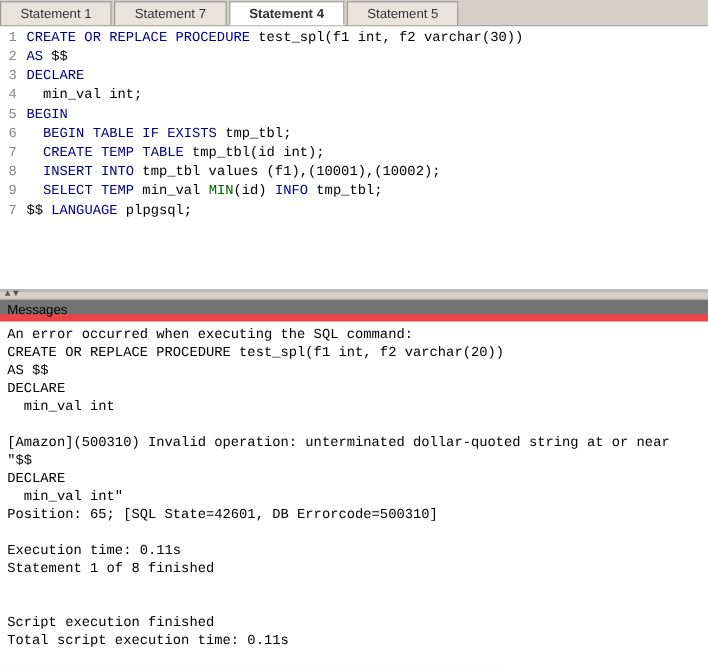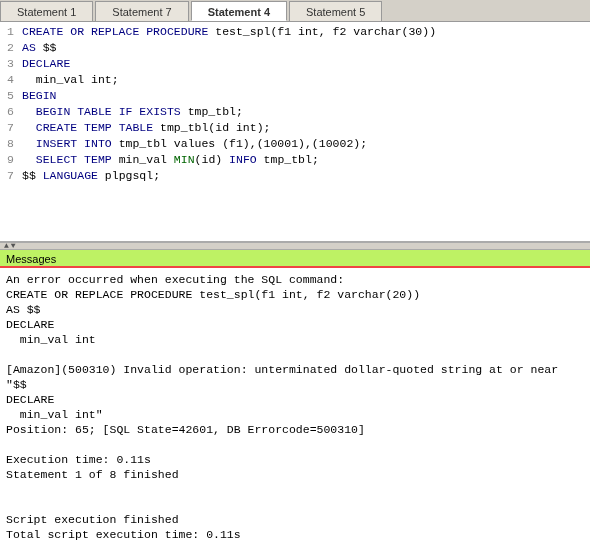--- a/index.html
+++ b/index.html
@@ -92,26 +92,26 @@
     }
     .arrow-down {
       font-size: 8px;
       color: #555;
       line-height: 1;
       margin-left: 2px;
     }
 
     
     .messages-label {
-      background: #bef264;
+      background: #737373;
       padding: 2px 6px;
       font-family: Arial, sans-serif;
       font-size: 11px;
       color: #000;
-      border-bottom: 2px solid #ef4444;
+      border-bottom: 6px solid #ef4444;
       height: 18px;
       line-height: 14px;
     }
     .messages-content {
       background: #ffffff;
       padding: 4px 6px;
       height: 311px;
       overflow-y: auto;
       font-size: 11.5px;
       color: #000000;

